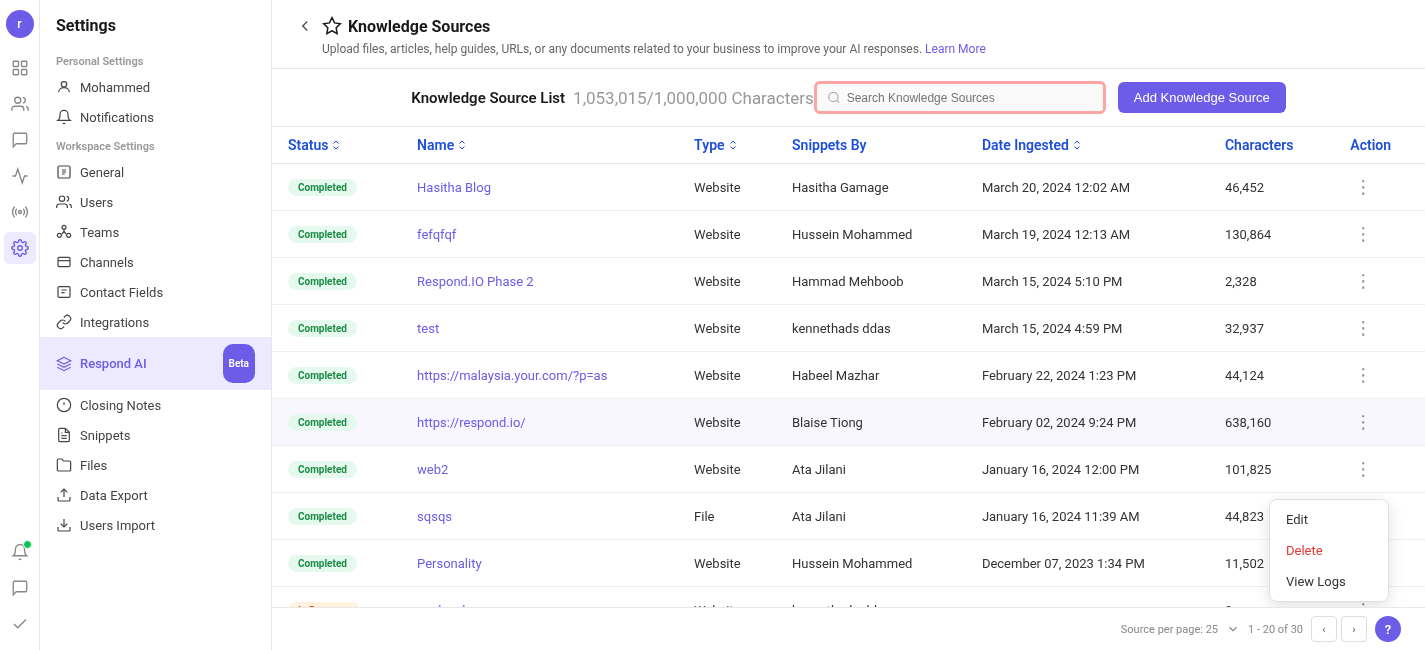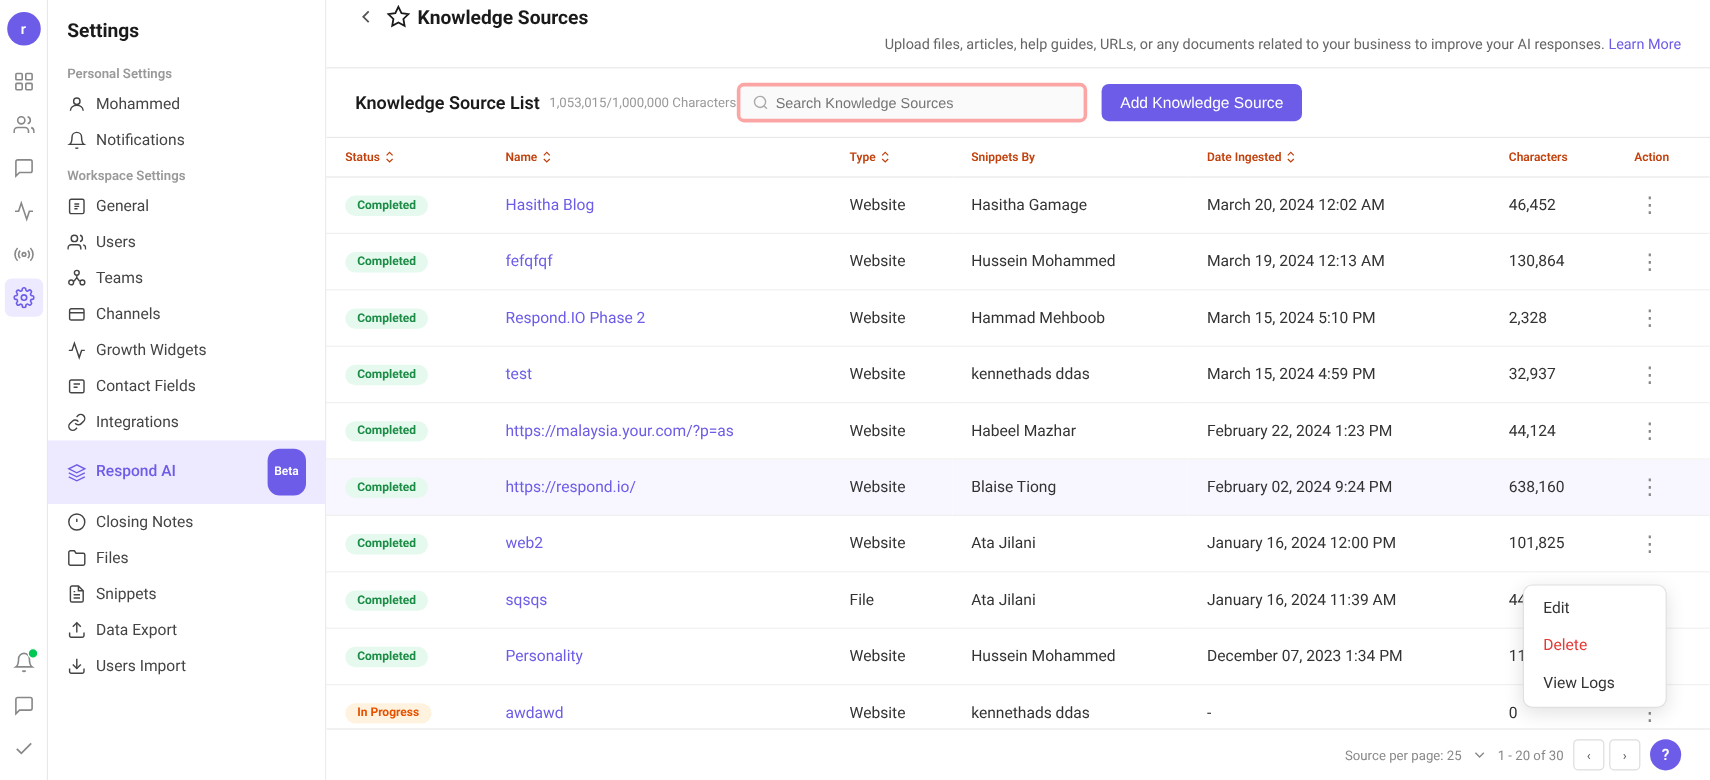--- a/index.html
+++ b/index.html
@@ -97,23 +97,22 @@
     .main {
       flex: 1;
       display: flex;
       flex-direction: column;
       background: #fff;
       overflow: hidden;
     }
 
     
     .page-header {
-      padding: 4px 24px 12px 24px;
+      padding: 16px 24px 12px 24px;
       border-bottom: 1px solid #e8e8e8;
-      text-align: right;
     }
     .page-header-top {
       display: flex; align-items: center; gap: 8px;
       margin-bottom: 6px;
     }
     .back-btn {
       color: #555; cursor: pointer;
       display: flex; align-items: center;
     }
     .back-btn svg { width: 18px; height: 18px; }
@@ -123,27 +122,27 @@
     }
     .page-header-icon svg { width: 20px; height: 20px; }
     .page-subtitle {
       font-size: 12px; color: #666;
       padding-left: 26px;
     }
     .page-subtitle a { color: #6c5ce7; text-decoration: none; }
 
     
     .toolbar {
-      display: flex; align-items: center; justify-content: flex-start;
+      display: flex; align-items: center; justify-content: center;
       padding: 12px 24px;
       border-bottom: 1px solid #e8e8e8;
     }
     .toolbar-left { display: flex; align-items: center; gap: 8px; }
     .list-title { font-size: 15px; font-weight: 600; color: #1a1a1a; }
-    .char-count { font-size: 11px; color: #999; }
+    .char-count { font-size: 17px; color: #999; }
     .search-box {
       display: flex; align-items: center;
       border: 3px solid #fca5a5; border-radius: 6px;
       padding: 6px 10px; gap: 6px;
       background: #fafafa;
       width: 292px;
     }
     .search-box svg { width: 15px; height: 15px; color: #aaa; }
     .search-box input {
       border: none; background: transparent; outline: none;
@@ -165,23 +164,23 @@
       width: 100%;
       border-collapse: collapse;
     }
     thead tr {
       background: #fff;
       border-bottom: 1px solid #e8e8e8;
     }
     thead th {
       padding: 10px 16px;
       text-align: left;
-      font-size: 10px;
+      font-size: 14px;
       font-weight: 600;
-      color: #c2410c;
+      color: #1d4ed8;
       white-space: nowrap;
     }
     thead th .sort-icon {
       display: inline-flex; align-items: center; gap: 2px; cursor: pointer;
     }
     thead th .sort-icon svg { width: 12px; height: 12px; }
     tbody tr {
       border-bottom: 1px solid #f0f0f0;
     }
     tbody tr.highlighted { background: #f8f7ff; }
@@ -374,26 +373,20 @@
   </div>
   <div class="sidebar-item">
     <svg viewBox="0 0 24 24" fill="none" stroke="currentColor" stroke-width="1.8">
         <rect x="3" y="5" width="18" height="14" rx="2"></rect>
         <path d="M3 10h18"></path>
       </svg>
     <span>Channels</span>
   </div>
   <div class="sidebar-item">
     <svg viewBox="0 0 24 24" fill="none" stroke="currentColor" stroke-width="1.8">
-        <polyline points="22 12 18 12 15 21 9 3 6 12 2 12"></polyline>
-      </svg>
-    <span>Growth Widgets</span>
-  </div>
-  <div class="sidebar-item">
-    <svg viewBox="0 0 24 24" fill="none" stroke="currentColor" stroke-width="1.8">
         <rect x="3" y="4" width="18" height="16" rx="2"></rect>
         <path d="M8 9h8M8 13h5"></path>
       </svg>
     <span>Contact Fields</span>
   </div>
   <div class="sidebar-item">
     <svg viewBox="0 0 24 24" fill="none" stroke="currentColor" stroke-width="1.8">
         <path d="M10 13a5 5 0 0 0 7.54.54l3-3a5 5 0 0 0-7.07-7.07l-1.72 1.71"></path>
         <path d="M14 11a5 5 0 0 0-7.54-.54l-3 3a5 5 0 0 0 7.07 7.07l1.71-1.71"></path>
       </svg>
@@ -408,36 +401,36 @@
     <span>Respond AI</span>
     <span class="sidebar-item-badge">Beta</span>
   </div>
   <div class="sidebar-item">
     <svg viewBox="0 0 24 24" fill="none" stroke="currentColor" stroke-width="1.8">
         <circle cx="12" cy="12" r="10"></circle>
         <line x1="12" y1="8" x2="12" y2="12"></line>
         <line x1="12" y1="16" x2="12.01" y2="16"></line>
       </svg>
     <span>Closing Notes</span>
-  </div>
-  <div class="sidebar-item">
-    <svg viewBox="0 0 24 24" fill="none" stroke="currentColor" stroke-width="1.8">
-        <path d="M22 19a2 2 0 0 1-2 2H4a2 2 0 0 1-2-2V5a2 2 0 0 1 2-2h5l2 3h9a2 2 0 0 1 2 2z"></path>
-      </svg>
-    <span>Files</span>
   </div>
   <div class="sidebar-item">
     <svg viewBox="0 0 24 24" fill="none" stroke="currentColor" stroke-width="1.8">
         <path d="M14 2H6a2 2 0 0 0-2 2v16a2 2 0 0 0 2 2h12a2 2 0 0 0 2-2V8z"></path>
         <polyline points="14 2 14 8 20 8"></polyline>
         <line x1="16" y1="13" x2="8" y2="13"></line>
         <line x1="16" y1="17" x2="8" y2="17"></line>
         <polyline points="10 9 9 9 8 9"></polyline>
       </svg>
     <span>Snippets</span>
+  </div>
+  <div class="sidebar-item">
+    <svg viewBox="0 0 24 24" fill="none" stroke="currentColor" stroke-width="1.8">
+        <path d="M22 19a2 2 0 0 1-2 2H4a2 2 0 0 1-2-2V5a2 2 0 0 1 2-2h5l2 3h9a2 2 0 0 1 2 2z"></path>
+      </svg>
+    <span>Files</span>
   </div>
   <div class="sidebar-item">
     <svg viewBox="0 0 24 24" fill="none" stroke="currentColor" stroke-width="1.8">
         <path d="M21 15v4a2 2 0 0 1-2 2H5a2 2 0 0 1-2-2v-4"></path>
         <polyline points="17 8 12 3 7 8"></polyline>
         <line x1="12" y1="3" x2="12" y2="15"></line>
       </svg>
     <span>Data Export</span>
   </div>
   <div class="sidebar-item">

